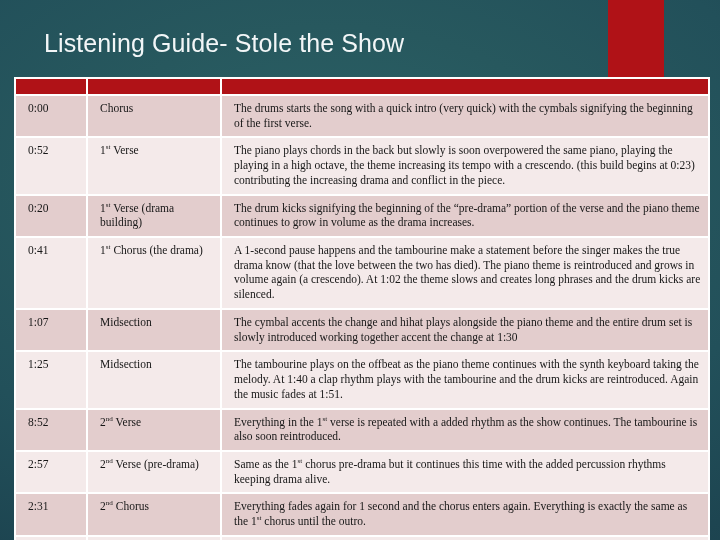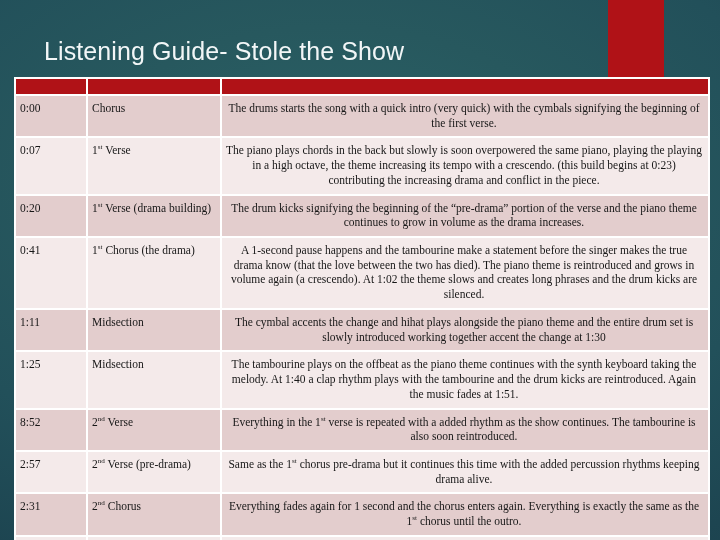--- a/index.html
+++ b/index.html
@@ -33,21 +33,21 @@
     left: 608px;
     top: 0;
     width: 56px;
     height: 79px;
     background: #b01217;
   }
 
   .slide-title {
     position: absolute;
     left: 44px;
-    top: 38px;
+    top: 30px;
     width: 640px;
     font-family: "Liberation Sans", sans-serif;
     font-size: 25px;
     font-weight: 400;
     letter-spacing: 0.1px;
     color: #f2f6f7;
     line-height: 1.1;
     white-space: nowrap;
   }
 
@@ -72,34 +72,34 @@
 
   table.lg thead th {
     background: #b01217;
     height: 15px;
     padding: 0;
     border: 0;
   }
 
   table.lg td {
     vertical-align: top;
-    padding: 5px 6px 6px 4px;
+    padding: 5px 6px 6px 12px;
     font-family: "Liberation Serif", serif;
     font-size: 11.5px;
     line-height: 1.28;
     color: #171717;
     border: 0;
   }
 
   table.lg tbody tr.odd td  { background: #e3cdcd; }
   table.lg tbody tr.even td { background: #f4eaea; }
 
   td.time   { white-space: nowrap; }
   td.sect   { }
-  td.desc   { text-align: center; }
+  td.desc   { text-align: left; }
 
   sup {
     font-size: 0.62em;
     vertical-align: super;
     line-height: 0;
   }
 </style>
 </head>
 <body>
 
@@ -123,36 +123,36 @@
           <th></th>
         </tr>
       </thead>
       <tbody id="lg-body">
           <tr class="odd">
             <td class="time">0:00</td>
             <td class="sect">Chorus</td>
             <td class="desc">The drums starts the song with a quick intro (very quick) with the cymbals signifying the beginning of the first verse.</td>
           </tr>
           <tr class="even">
-            <td class="time">0:07</td>
+            <td class="time">0:52</td>
             <td class="sect">1<sup>st</sup> Verse</td>
             <td class="desc">The piano plays chords in the back but slowly is soon overpowered the same piano, playing the playing in a high octave, the theme increasing its tempo with a crescendo. (this build begins at 0:23) contributing the increasing drama and conflict in the piece.</td>
           </tr>
           <tr class="odd">
             <td class="time">0:20</td>
             <td class="sect">1<sup>st</sup> Verse (drama building)</td>
             <td class="desc">The drum kicks signifying the beginning of the “pre-drama” portion of the verse and the piano theme continues to grow in volume as the drama increases.</td>
           </tr>
           <tr class="even">
             <td class="time">0:41</td>
             <td class="sect">1<sup>st</sup> Chorus (the drama)</td>
             <td class="desc">A 1-second pause happens and the tambourine make a statement before the singer makes the true drama know (that the love between the two has died). The piano theme is reintroduced and grows in volume again (a crescendo). At 1:02 the theme slows and creates long phrases and the drum kicks are silenced.</td>
           </tr>
           <tr class="odd">
-            <td class="time">1:11</td>
+            <td class="time">1:07</td>
             <td class="sect">Midsection</td>
             <td class="desc">The cymbal accents the change and hihat plays alongside the piano theme and the entire drum set is slowly introduced working together accent the change at 1:30</td>
           </tr>
           <tr class="even">
             <td class="time">1:25</td>
             <td class="sect">Midsection</td>
             <td class="desc">The tambourine plays on the offbeat as the piano theme continues with the synth keyboard taking the melody.  At 1:40 a clap rhythm plays with the tambourine and the drum kicks are reintroduced. Again the music fades at 1:51.</td>
           </tr>
           <tr class="odd">
             <td class="time">8:52</td>

